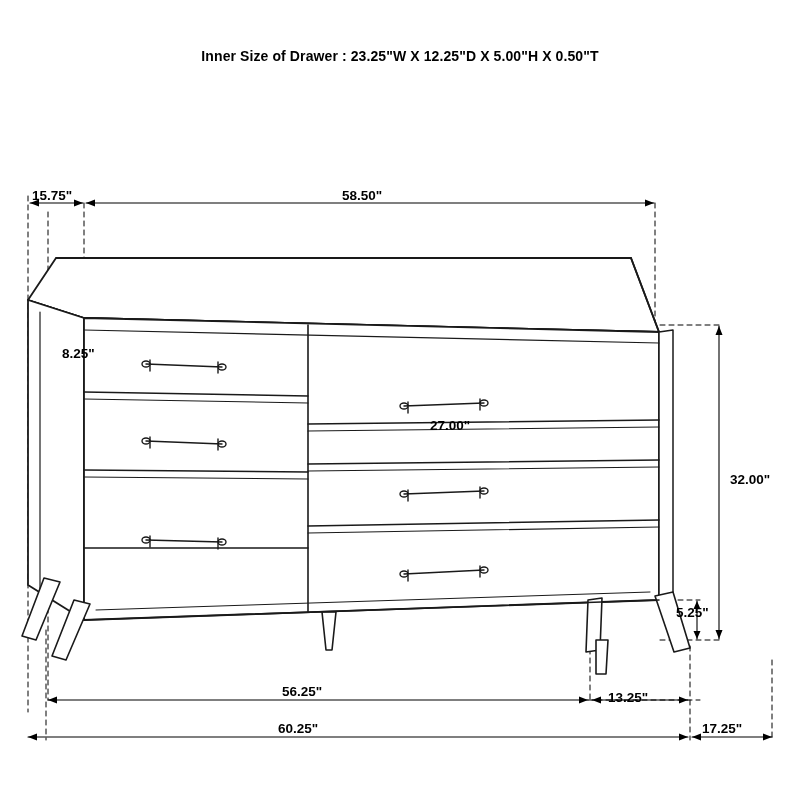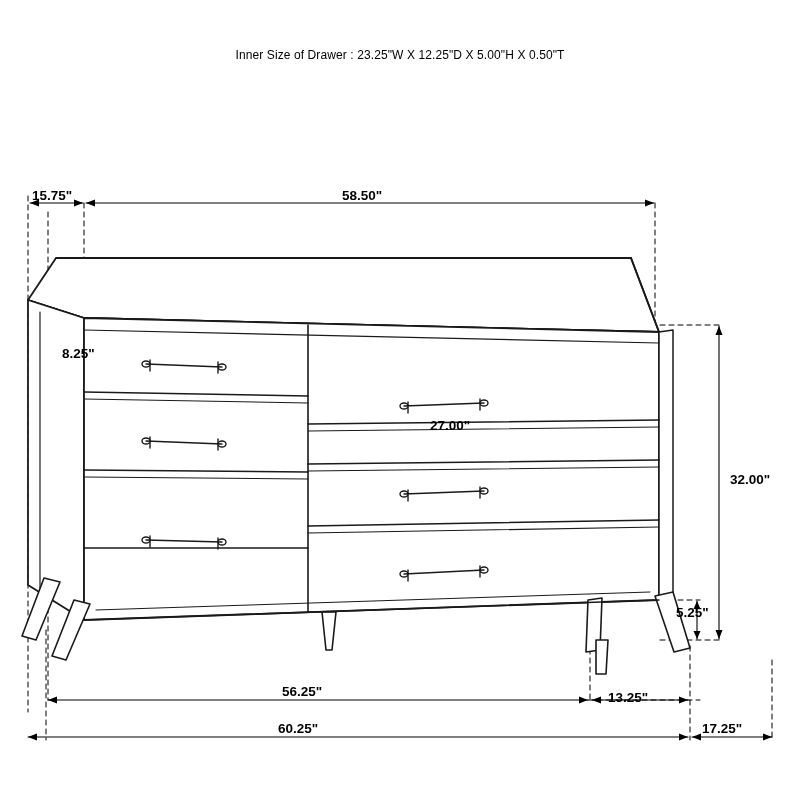--- a/index.html
+++ b/index.html
@@ -18,22 +18,22 @@
     position: relative;
     width: 800px;
     height: 800px;
   }
   #title {
     position: absolute;
     top: 48px;
     left: 0;
     width: 800px;
     text-align: center;
-    font-size: 12px;
-    font-weight: normal;
+    font-size: 14px;
+    font-weight: bold;
     letter-spacing: 0.1px;
   }
   svg#diagram {
     position: absolute;
     top: 0;
     left: 0;
     width: 800px;
     height: 800px;
   }
   .dimlabel {

